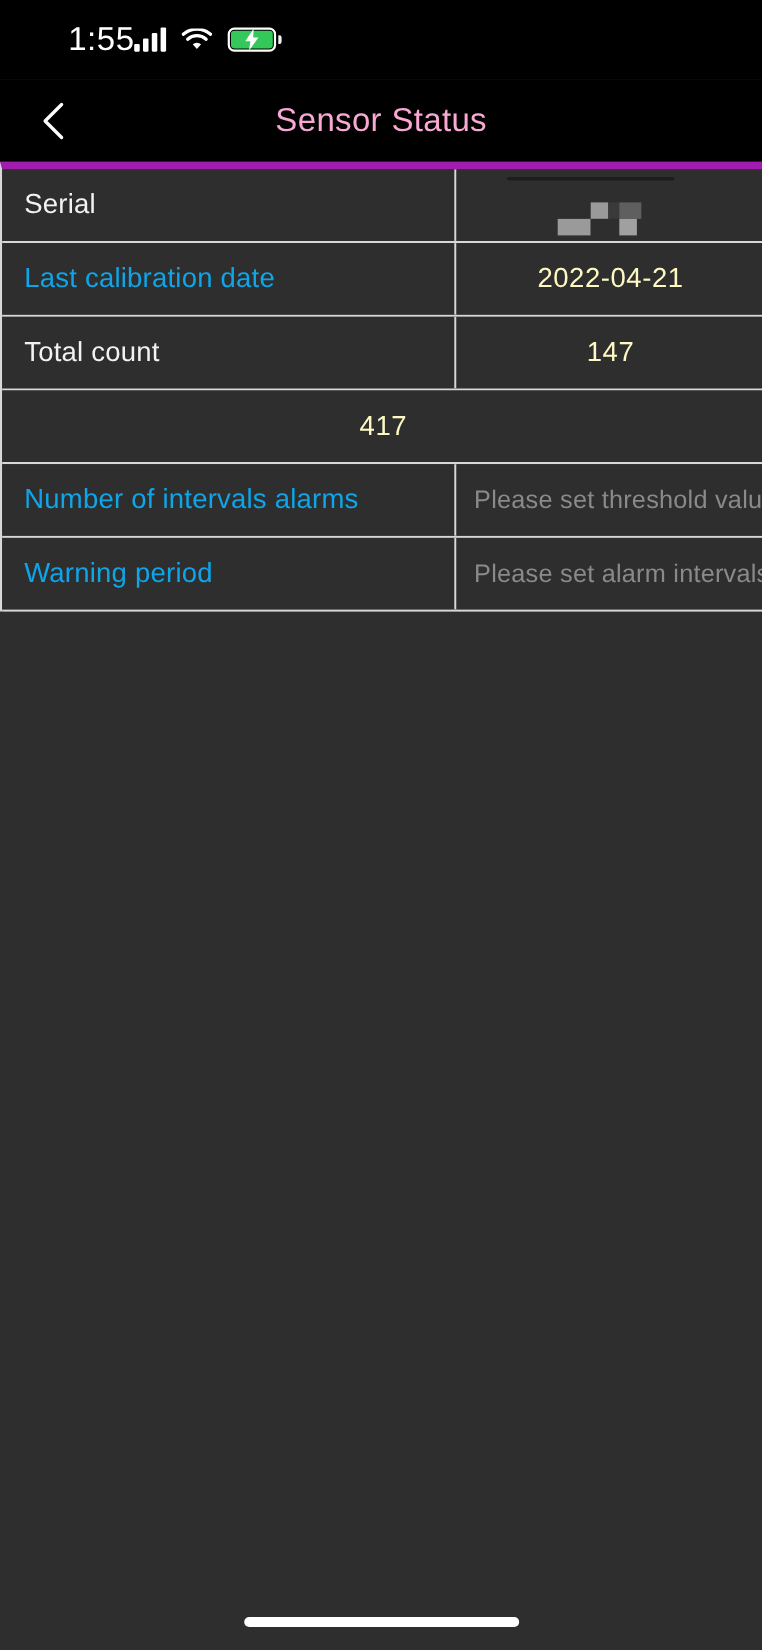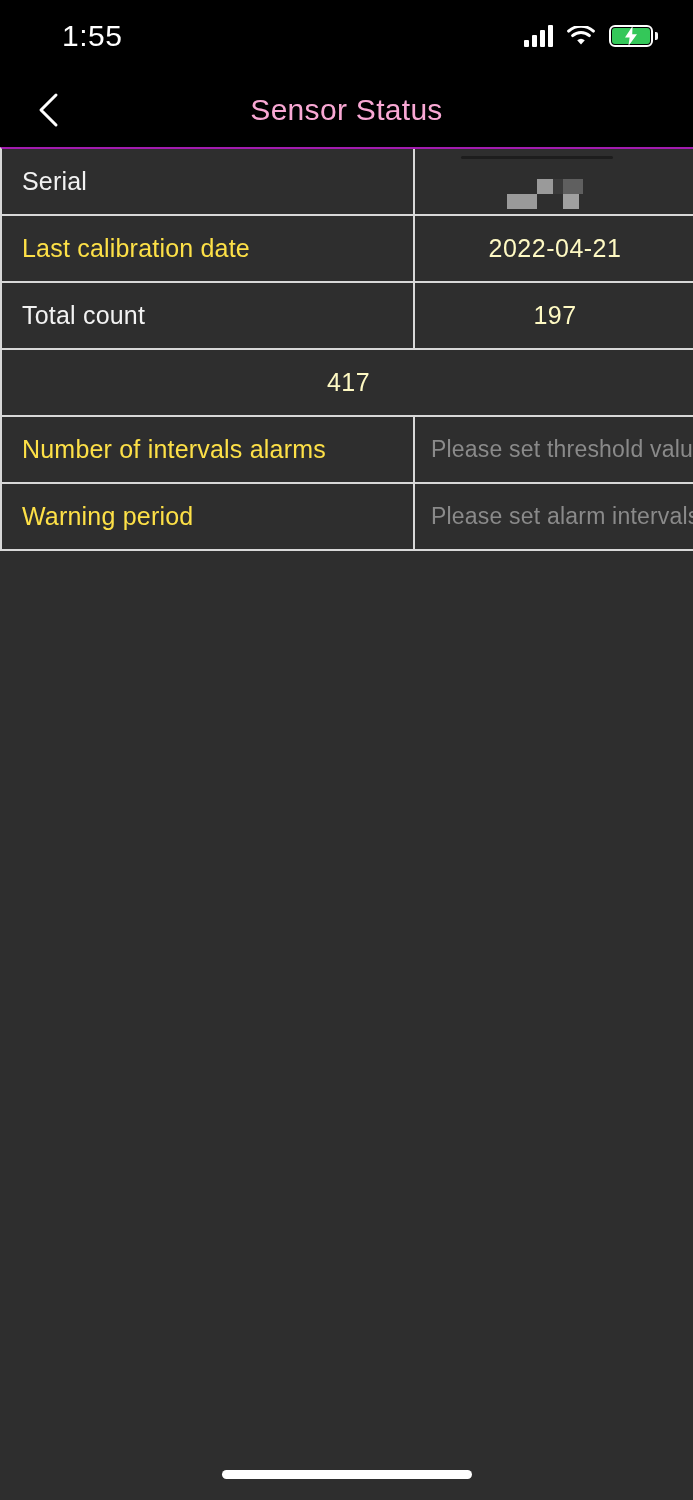--- a/index.html
+++ b/index.html
@@ -8,21 +8,21 @@
     background:#2e2e2e;
     font-family:"Liberation Sans", sans-serif;
     overflow:hidden;
   }
   .phone { position:relative; width:693px; height:1500px; background:#2e2e2e; }
 
   
   .statusbar {
     position:absolute; top:0; left:0; width:693px; height:72px;
     background:#000; display:flex; align-items:center;
-    justify-content:space-between; padding:0 40px 0 62px;
+    justify-content:flex-start; padding:0 40px 0 62px;
   }
   .clock { color:#fff; font-size:30px; font-weight:500; letter-spacing:.5px; }
   .status-right { display:flex; align-items:center; gap:14px; }
 
   .signal { display:flex; align-items:flex-end; gap:3px; height:22px; }
   .signal i { display:block; width:5px; background:#fff; border-radius:1px; }
   .signal i:nth-child(1){ height:7px; }
   .signal i:nth-child(2){ height:12px; }
   .signal i:nth-child(3){ height:17px; }
   .signal i:nth-child(4){ height:22px; }
@@ -55,40 +55,40 @@
   .nav-title { color:#f9a8d4; font-size:30px; font-weight:400; letter-spacing:.3px; }
   .back-btn {
     position:absolute; left:18px; top:0; height:75px; width:60px;
     display:flex; align-items:center; justify-content:center; cursor:pointer;
   }
   .back-btn svg { width:22px; height:36px; display:block; }
 
   
   .table {
     position:absolute; top:147px; left:0; width:693px;
-    border-top:2px solid #a21caf;
+    border-top:7px solid #a21caf;
     border-left:2px solid #d8d8d8;
   }
   .row {
     display:flex; height:67px; width:693px;
     border-bottom:2px solid #d8d8d8;
   }
   .cell-label {
     width:413px; flex:0 0 413px; height:100%;
     background:#2e2e2e; display:flex; align-items:center;
     padding-left:20px; border-right:2px solid #d8d8d8;
     font-size:25px; letter-spacing:.2px;
   }
   .cell-value {
     flex:1 1 auto; height:100%; background:#2e2e2e;
     display:flex; align-items:center; justify-content:center;
     font-size:25px; overflow:hidden; position:relative;
   }
   .label-bright { color:#f2f2f2; }
-  .label-dim    { color:#fde047;text-align:right; }
+  .label-dim    { color:#0ea5e9;text-align:right; }
   .value-text   { color:#fef9c3; letter-spacing:.5px; white-space:nowrap; }
 
   .cell-value.placeholder {
     justify-content:flex-start; padding-left:16px;
   }
   .ph-text {
     color:#8a8a8a; font-size:23px; white-space:nowrap; letter-spacing:.2px;
   }
 
   
@@ -177,21 +177,21 @@
     <div class="row">
       <div class="cell-label label-dim">Last calibration date</div>
       <div class="cell-value">
         <span class="value-text">2022-04-21</span>
       </div>
     </div>
 
     <div class="row">
       <div class="cell-label label-bright">Total count</div>
       <div class="cell-value">
-        <span class="value-text">197</span>
+        <span class="value-text">147</span>
       </div>
     </div>
 
     <div class="row">
       <div class="cell-value">
         <span class="value-text">417</span>
       </div>
     </div>
 
     <div class="row">

